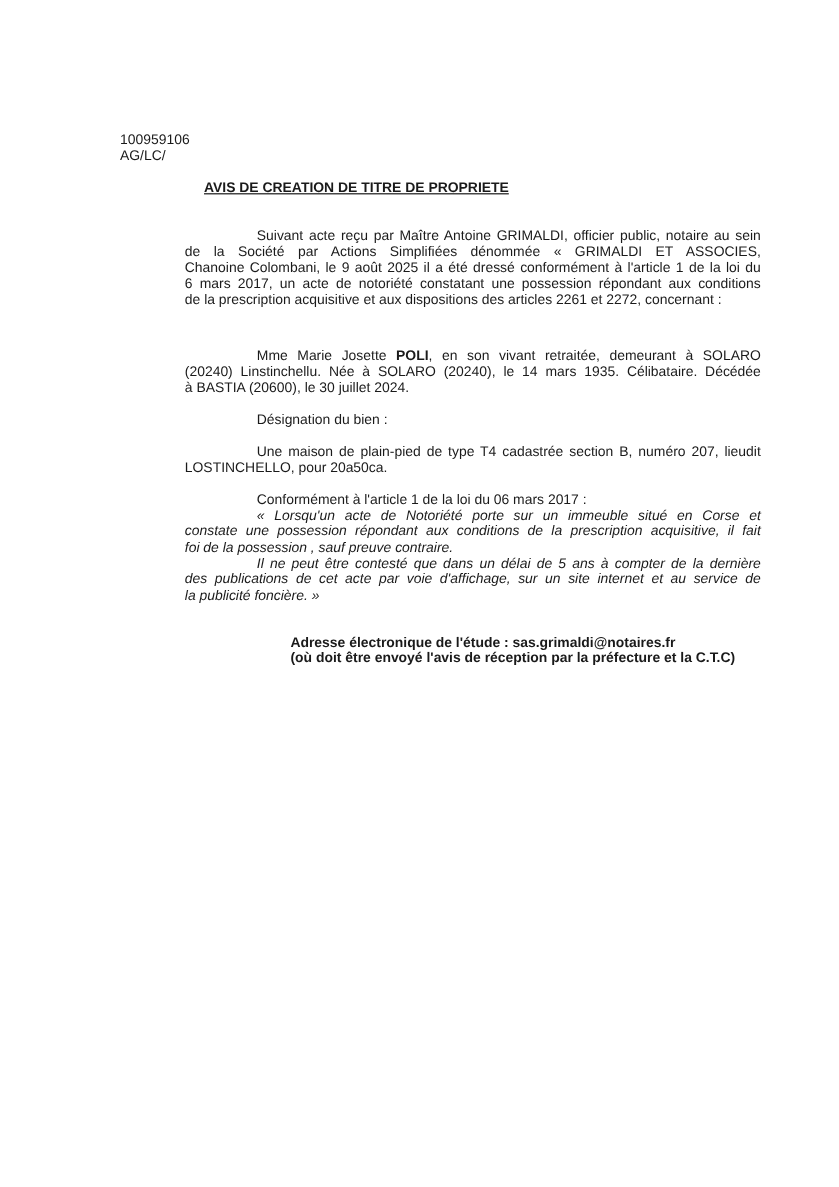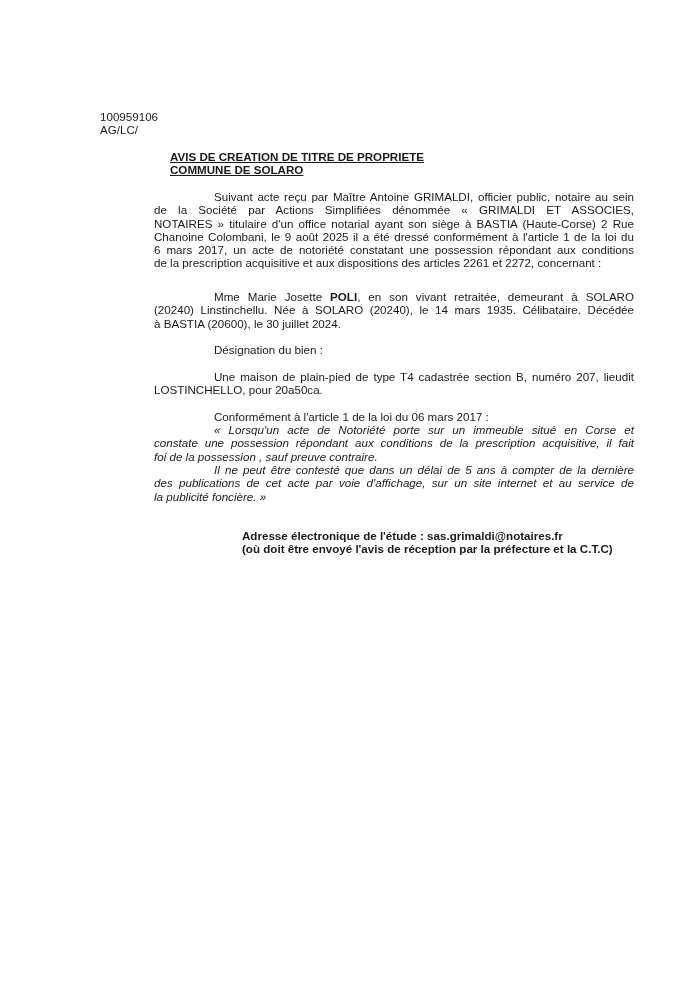--- a/index.html
+++ b/index.html
@@ -17,27 +17,25 @@
 </head>
 <body>
 
 <div class="ref">
   <div>100959106</div>
   <div>AG/LC/</div>
 </div>
 
 <div class="title">
   <div>AVIS DE CREATION DE TITRE DE PROPRIETE</div>
-  <div>COMMUNE DE SOLARO</div>
 </div>
 
 <div class="body justify-last" style="top:190px;">
   <p style="padding-left:60px;">Suivant acte reçu par Maître Antoine GRIMALDI,  officier public, notaire au sein</p>
   <p>de la Société par Actions Simplifiées dénommée « GRIMALDI ET ASSOCIES,</p>
-  <p>NOTAIRES » titulaire d'un office notarial ayant son siège à BASTIA (Haute-Corse) 2 Rue</p>
   <p>Chanoine Colombani, le 9 août 2025 il a été dressé conformément à l'article 1 de la loi du</p>
   <p>6 mars 2017, un acte de notoriété constatant une possession répondant aux conditions</p>
   <p style="text-align-last:left;">de la prescription acquisitive et aux dispositions des articles 2261 et 2272, concernant :</p>
 </div>
 
 <div class="body justify-last" style="top:290px;">
   <p style="padding-left:60px;"><span>Mme Marie Josette </span><span class="bold">POLI</span><span>, en son vivant retraitée, demeurant à SOLARO</span></p>
   <p>(20240) Linstinchellu. Née à SOLARO (20240), le 14 mars 1935. Célibataire. Décédée</p>
   <p style="text-align-last:left;">à BASTIA (20600), le 30 juillet 2024.</p>
 </div>

